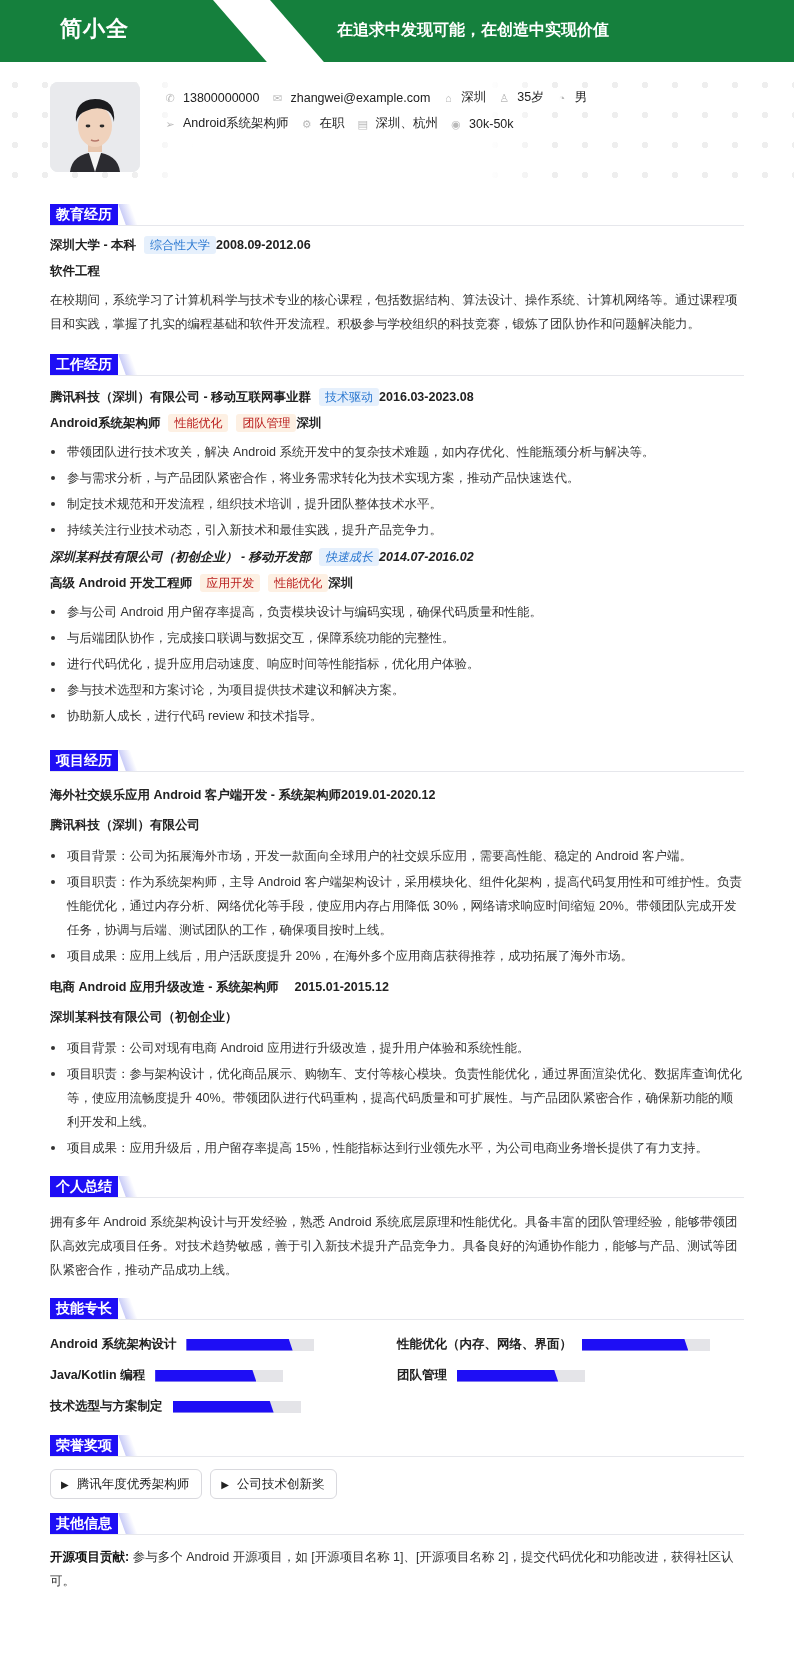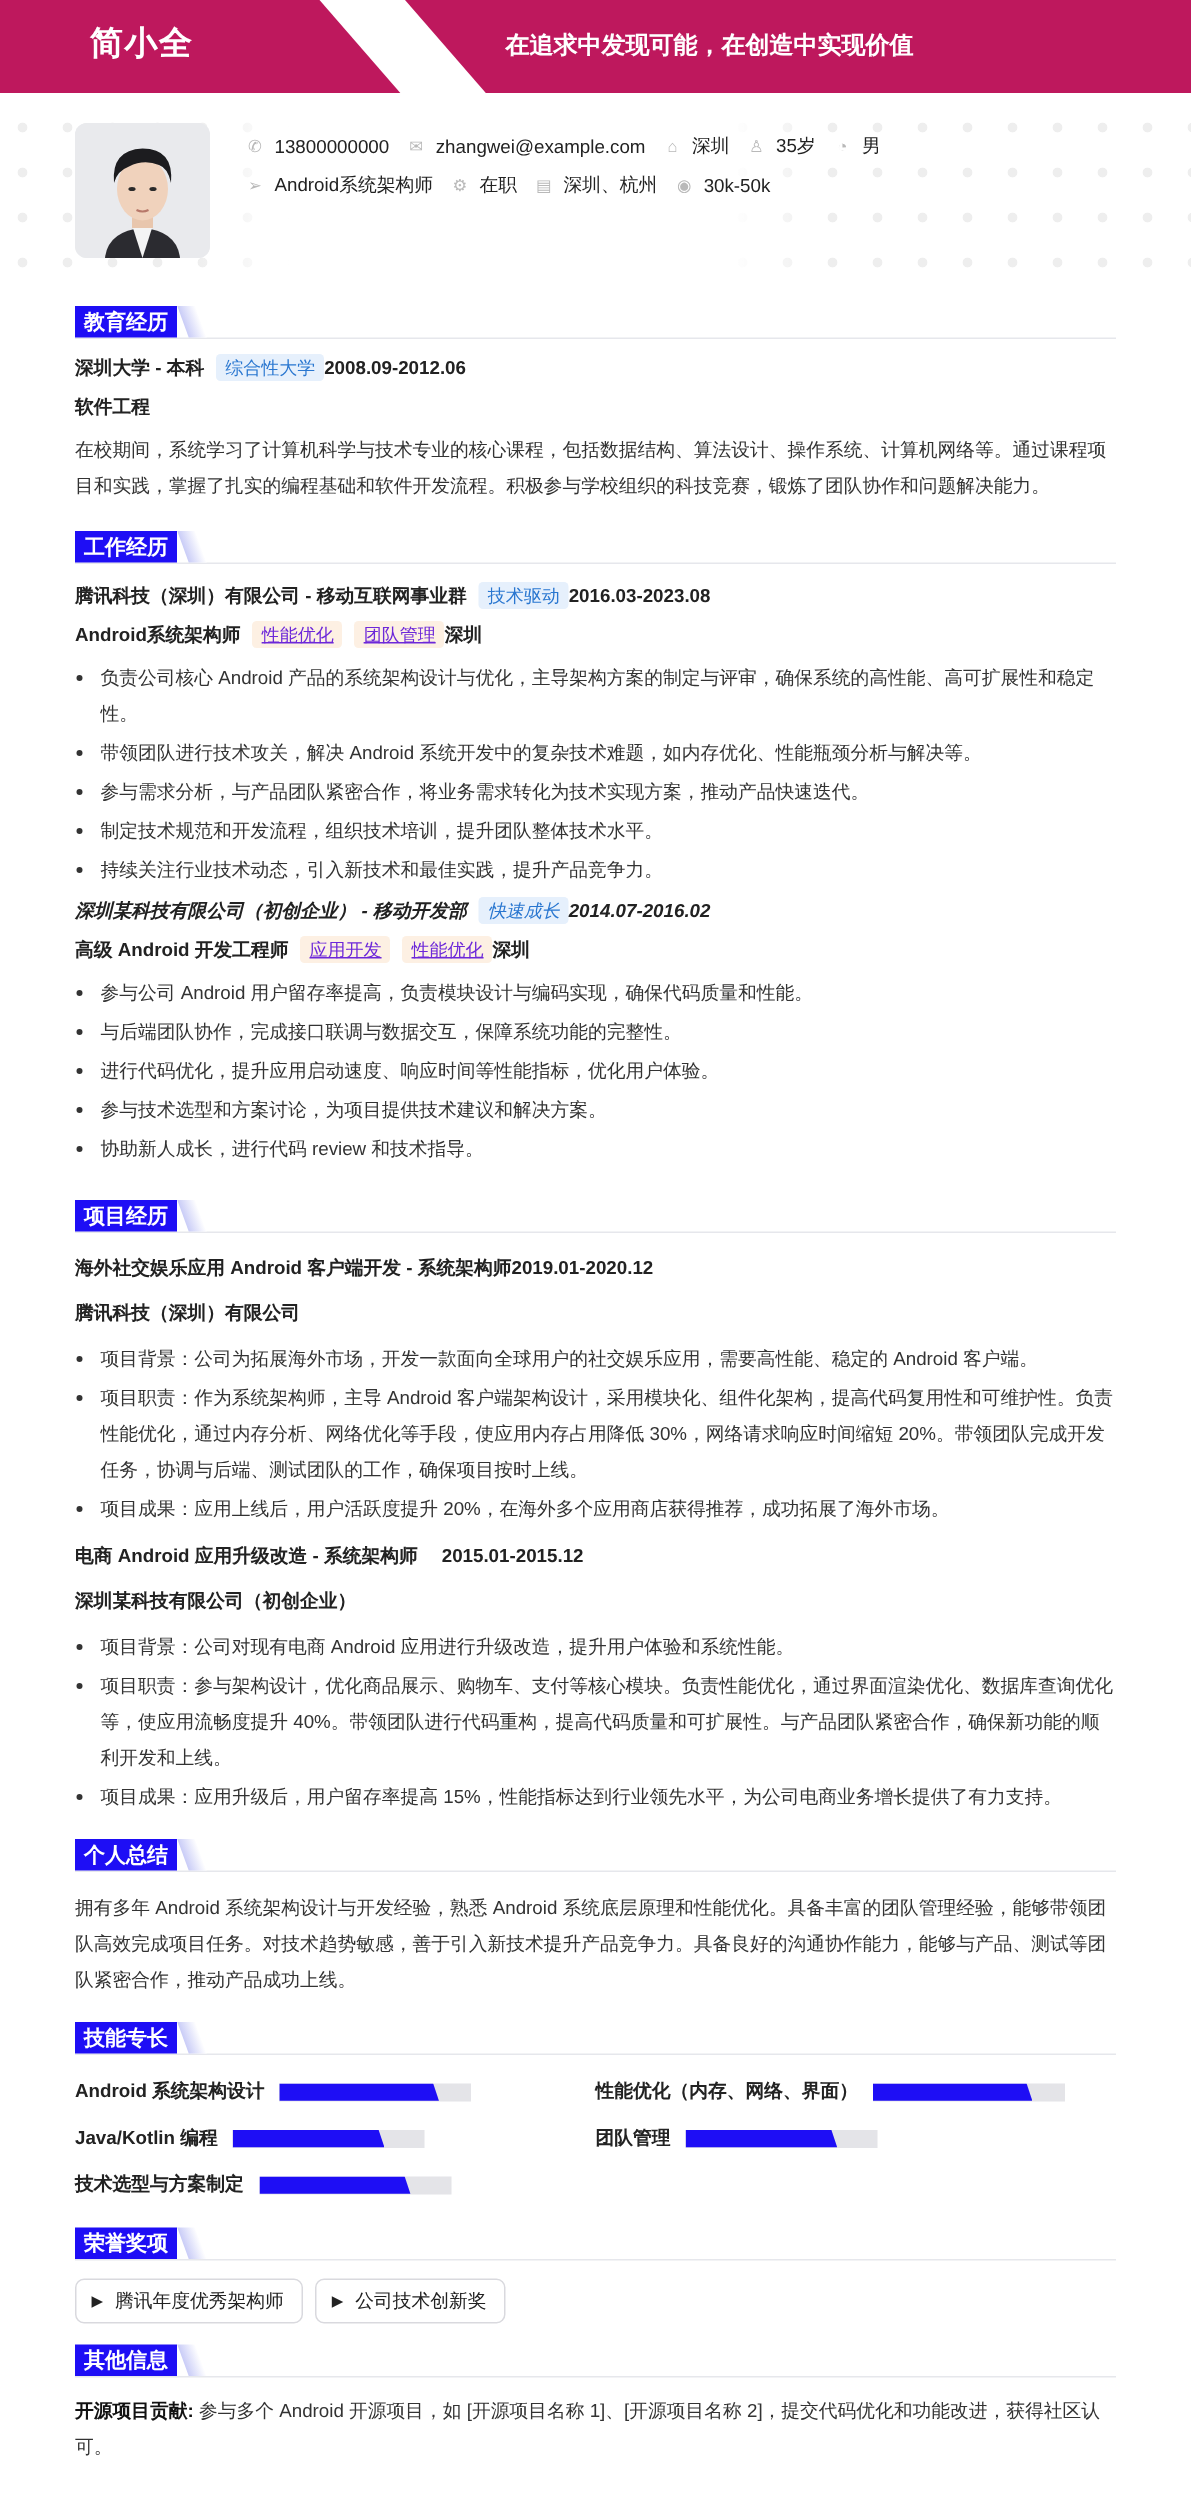--- a/index.html
+++ b/index.html
@@ -1,19 +1,19 @@
 <!DOCTYPE html>
 <html><head>
 <meta charset="utf-8">
 <style>
   * { box-sizing: border-box; margin: 0; padding: 0; }
   html, body { width: 794px; background: #ffffff; }
   body { font-family: "Liberation Sans", "DejaVu Sans", sans-serif; color: #222; font-size: 12px; position: relative; }
 
-  .banner { position: relative; height: 62px; background: #be185d; overflow: hidden; }
+  .banner { position: relative; height: 62px; background: #15803d; overflow: hidden; }
   .banner .stripe { position: absolute; top: 0; left: 213px; width: 57px; height: 62px; background: #fff; transform: skewX(41deg); transform-origin: top left; }
   .banner .name { position: absolute; left: 60px; top: 14px; color: #fff; font-size: 22px; font-weight: bold; letter-spacing: 1px; }
   .banner .motto { position: absolute; left: 337px; top: 20px; color: #fff; font-size: 16px; font-weight: bold; }
 
   .profile { position: relative; height: 120px; background-image: radial-gradient(circle, #eeeeee 3px, transparent 3.5px); background-size: 30px 30px; background-position: 0 8px; }
   .profile .clear { position: absolute; left: 130px; top: 0; width: 420px; height: 120px; background: linear-gradient(90deg, rgba(255,255,255,0) 0%, #fff 15%, #fff 85%, rgba(255,255,255,0) 100%); }
   .avatar { position: absolute; left: 50px; top: 20px; width: 90px; height: 90px; border-radius: 8px; background: #e9eaed; overflow: hidden; }
   .info-row { position: absolute; left: 164px; display: flex; align-items: center; font-size: 12.5px; color: #222; }
   .info-row.r1 { top: 93px; } .info-row.r2 { top: 119px; }
   .info-row .it { display: flex; align-items: center; margin-right: 12px; }
@@ -22,21 +22,21 @@
   .content { padding: 0 50px; }
   .sec-head { position: relative; height: 22px; margin-top: 18px; border-bottom: 1px solid #e6e7ec; }
   .sec-head .lbl { position: absolute; left: 0; top: 0; height: 21px; padding: 0 6px; background: #1e0ef5; color: #fff; font-size: 14px; font-weight: bold; line-height: 21px; }
   .sec-head .tail { position: absolute; left: 72px; top: 0; width: 12px; height: 21px; background: linear-gradient(90deg, #c9ccf7, #ffffff); transform: skewX(20deg); }
 
   .row { display: flex; justify-content: flex-start; align-items: center; height: 26px; }
   .row .left { display: flex; align-items: center; font-weight: bold; font-size: 12.5px; }
   .row .right { font-weight: bold; font-size: 12.5px; }
   .tag { display: inline-block; margin-left: 8px; padding: 0 6px; height: 18px; line-height: 18px; font-size: 12px; font-weight: normal; border-radius: 3px; }
   .tag.blue { background: #e6f0fc; color: #2a77d0; }
-  .tag.orange { background: #fdf0e3; color: #6d28d9; text-decoration: underline; }
+  .tag.orange { background: #fdf0e3; color: #b91c1c; }
 
   p.desc { font-size: 12.5px; line-height: 24px; color: #333; margin-top: 4px; }
   ul.bul { list-style: none; margin-top: 4px; }
   ul.bul li { position: relative; padding-left: 17px; font-size: 12.5px; line-height: 24px; color: #333; margin-bottom: 2px; }
   ul.bul li::before { content: ""; position: absolute; left: 1px; top: 10px; width: 4px; height: 4px; border-radius: 50%; background: #333; }
 
   .skills { display: grid; grid-template-columns: 1fr 1fr; row-gap: 14px; margin-top: 16px; }
   .skill { display: flex; align-items: center; font-size: 12.5px; font-weight: bold; }
   .skill .bar { position: relative; margin-left: 10px; width: 128px; height: 12px; background: #e4e4e8; overflow: hidden; }
   .skill .fill { position: absolute; left: 0; top: 0; height: 12px; background: #1e0ef5; clip-path: polygon(0 0, calc(100% - 4px) 0, 100% 100%, 0 100%); }
@@ -146,21 +146,20 @@
     </div>
     <div class="row">
       <div class="left">
           <span>Android系统架构师</span>
           <span class="tag orange">性能优化</span>
           <span class="tag orange">团队管理</span>
         </div>
       <div class="right">深圳</div>
     </div>
     <ul class="bul">
-      <li>负责公司核心 Android 产品的系统架构设计与优化，主导架构方案的制定与评审，确保系统的高性能、高可扩展性和稳定性。</li>
       <li>带领团队进行技术攻关，解决 Android 系统开发中的复杂技术难题，如内存优化、性能瓶颈分析与解决等。</li>
       <li>参与需求分析，与产品团队紧密合作，将业务需求转化为技术实现方案，推动产品快速迭代。</li>
       <li>制定技术规范和开发流程，组织技术培训，提升团队整体技术水平。</li>
       <li>持续关注行业技术动态，引入新技术和最佳实践，提升产品竞争力。</li>
     </ul>
   </div>
   <div>
     <div class="row" style="margin-top:2px;font-style:italic;">
       <div class="left">
           <span>深圳某科技有限公司（初创企业） - 移动开发部</span>

